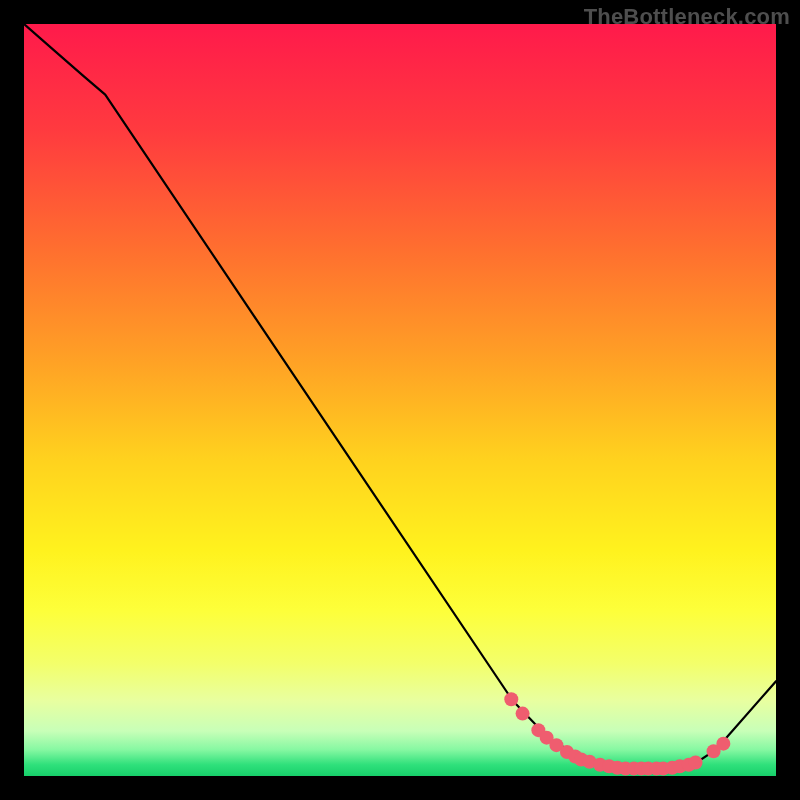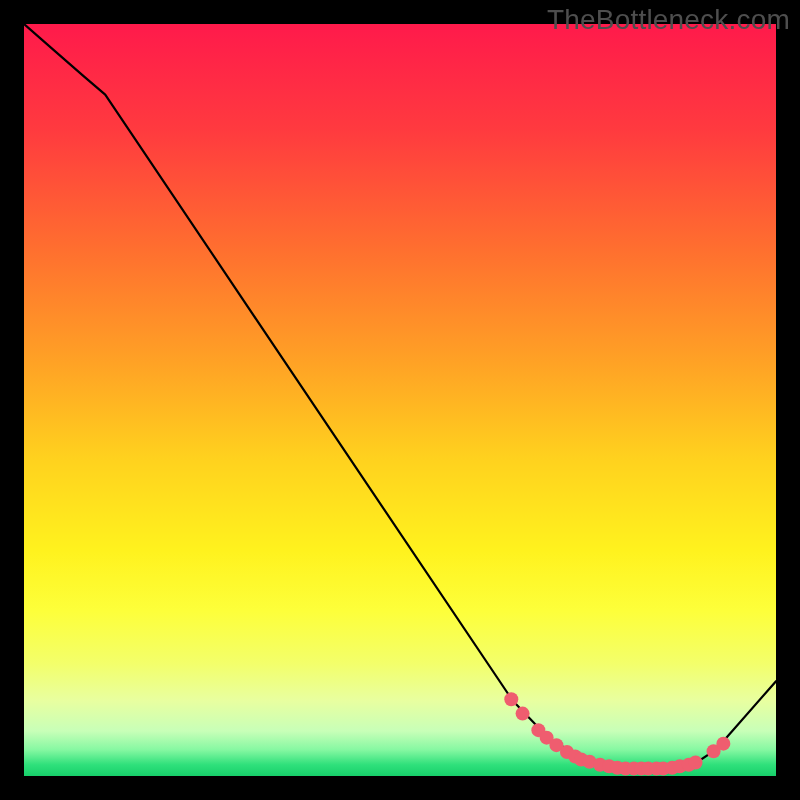--- a/index.html
+++ b/index.html
@@ -24,22 +24,22 @@
     left: 24px;
     top: 24px;
     width: 752px;
     height: 752px;
   }
   .watermark {
     position: absolute;
     right: 10px;
     top: 4px;
     color: #4e4e4e;
-    font-size: 28px;
-    font-weight: 400;
+    font-size: 22px;
+    font-weight: 700;
     letter-spacing: 0.2px;
     z-index: 20;
   }
   svg { display: block; }
 </style>
 </head>
 <body>
 
 <div class="frame">
   <div class="watermark">TheBottleneck.com</div>

